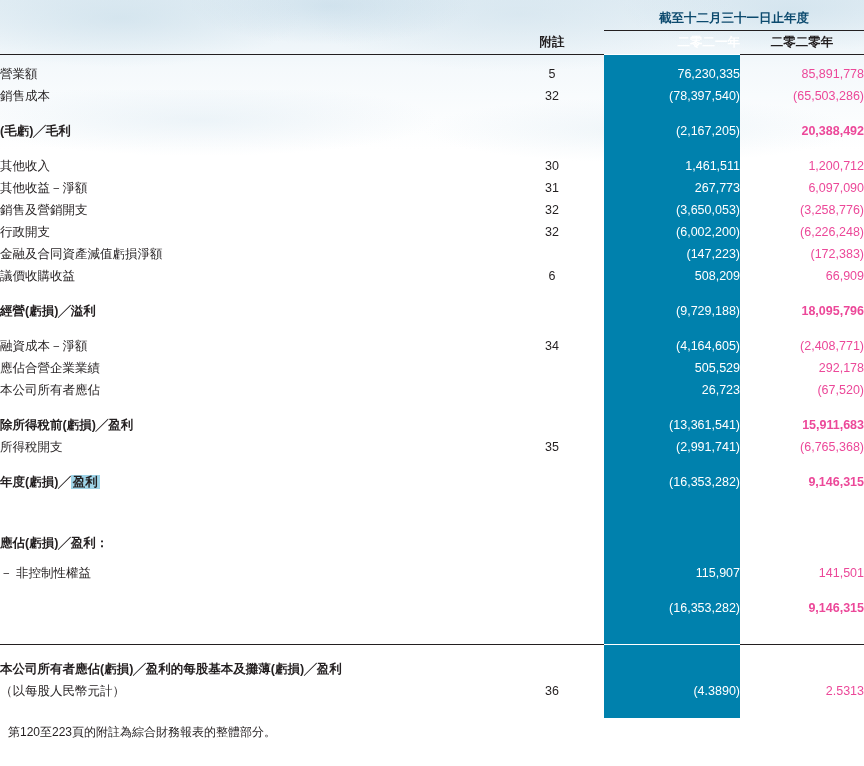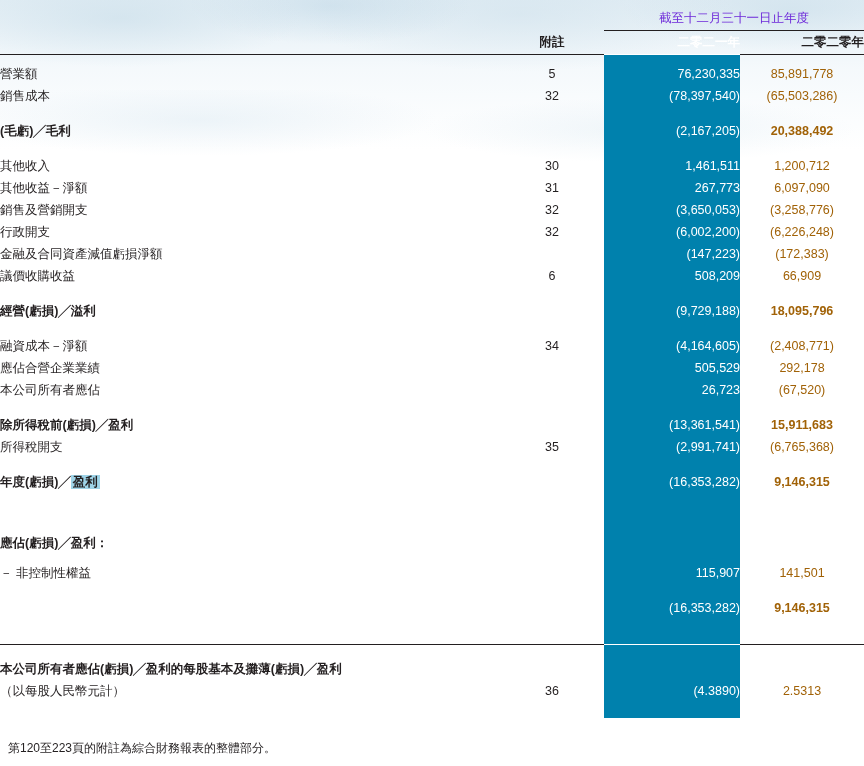--- a/index.html
+++ b/index.html
@@ -86,53 +86,53 @@
     padding-right: 26px;
     color: #231f20;
   }
   .cur {
     text-align: right;
     padding-right: 14px;
     color: #ffffff;
     font-weight: normal;
   }
   .prev {
-    text-align: center;
+    text-align: right;
     padding-right: 16px;
-    color: #a16207;
+    color: #ec4899;
   }
   tr.row td { height: 22px; line-height: 22px; }
   tr.gap td { height: 13px; line-height: 13px; }
   tr.gap-sm td { height: 8px; line-height: 8px; }
   tr.gap-lg td { height: 26px; line-height: 26px; }
 
   .bold .label, .bold .prev { font-weight: bold; }
 
   
   .hdr-period {
     text-align: center;
-    font-weight: normal;
+    font-weight: bold;
     font-size: 12.5px;
-    color: #6d28d9;
+    color: #0c4a6e;
   }
   .hdr-note {
     text-align: center;
     font-weight: bold;
     font-size: 12.5px;
     padding-right: 26px;
   }
   .hdr-year-cur {
     text-align: right;
     padding-right: 14px;
     font-weight: bold;
     font-size: 12.5px;
     color: #ffffff;
   }
   .hdr-year-prev {
-    text-align: right;
+    text-align: center;
     padding-right: 16px;
     font-weight: bold;
     font-size: 12.5px;
     color: #231f20;
   }
   .hdr-rule {
     border-bottom: 1.2px solid #231f20;
   }
 
   
@@ -140,21 +140,21 @@
   .rule-top td.cur-cell { border-top: 1.2px solid #ffffff; }
 
   .highlight-word {
     background: #9fd4e8;
     padding: 0 2px;
   }
 
   .footnote {
     position: absolute;
     left: 8px;
-    top: 740px;
+    top: 724px;
     font-size: 12px;
     color: #231f20;
     z-index: 3;
   }
 </style>
 </head>
 <body>
 
 <div class="bg-wash"></div>
 <div class="bg-wash2"></div>

